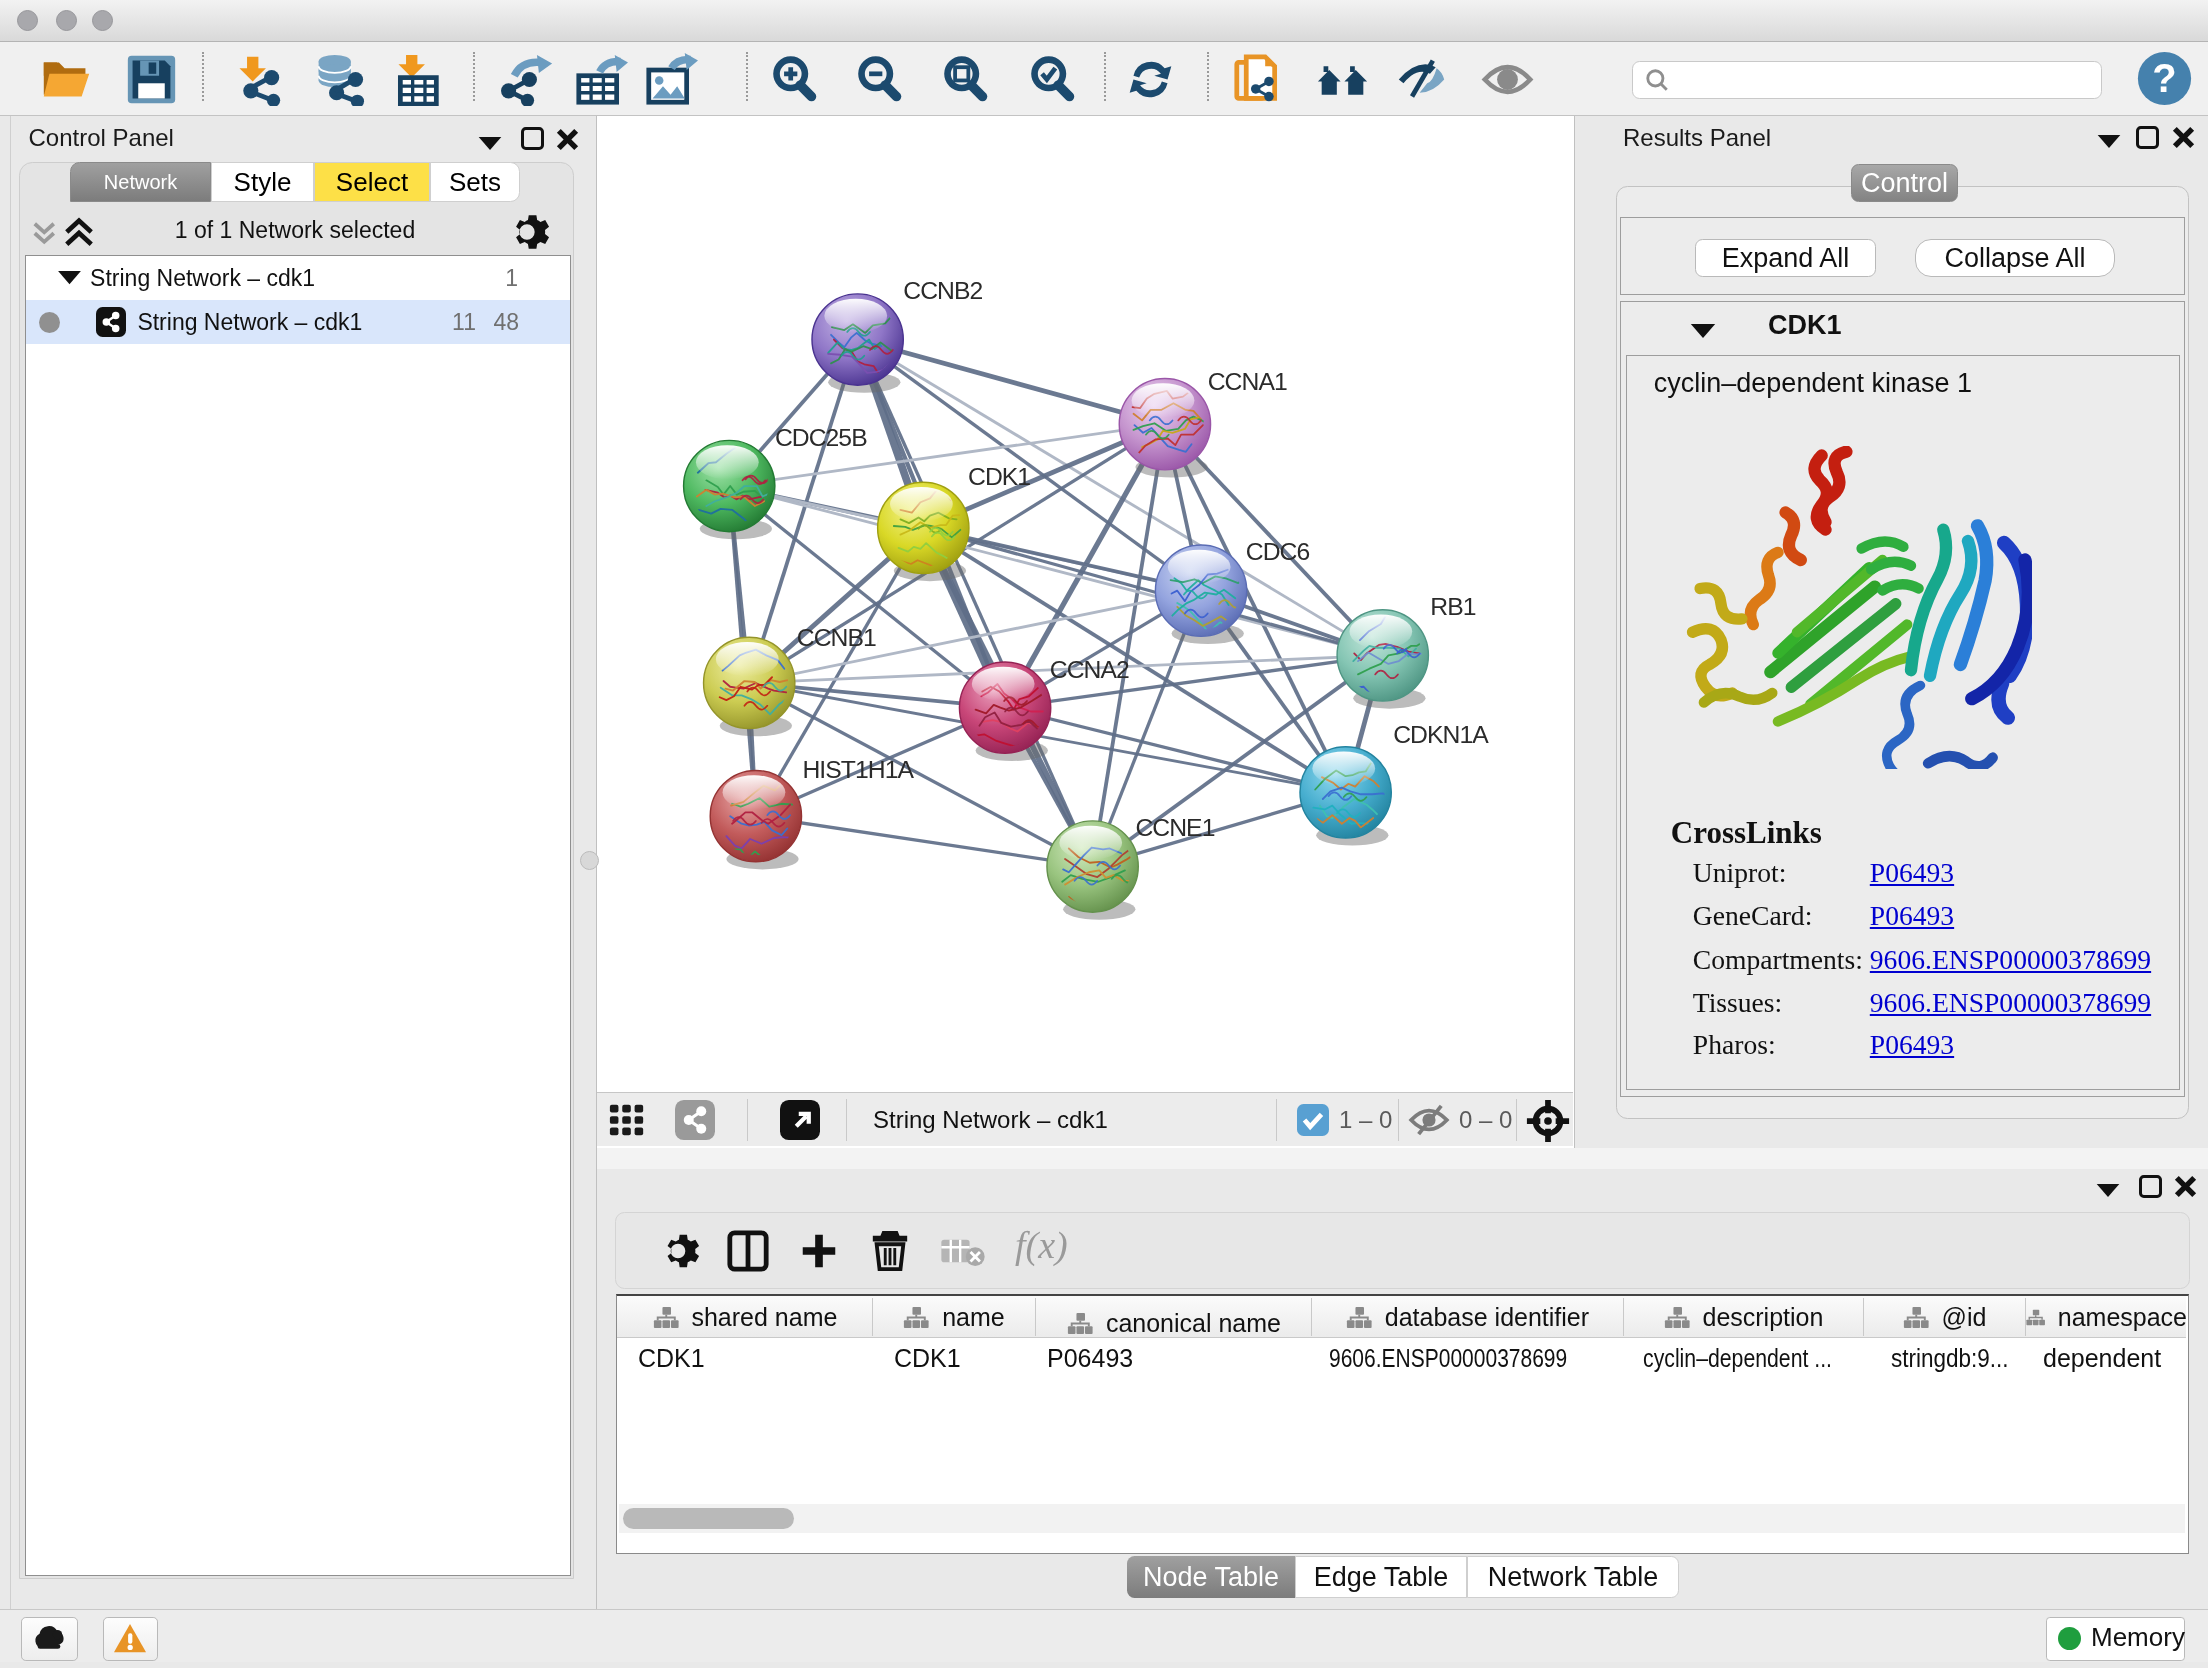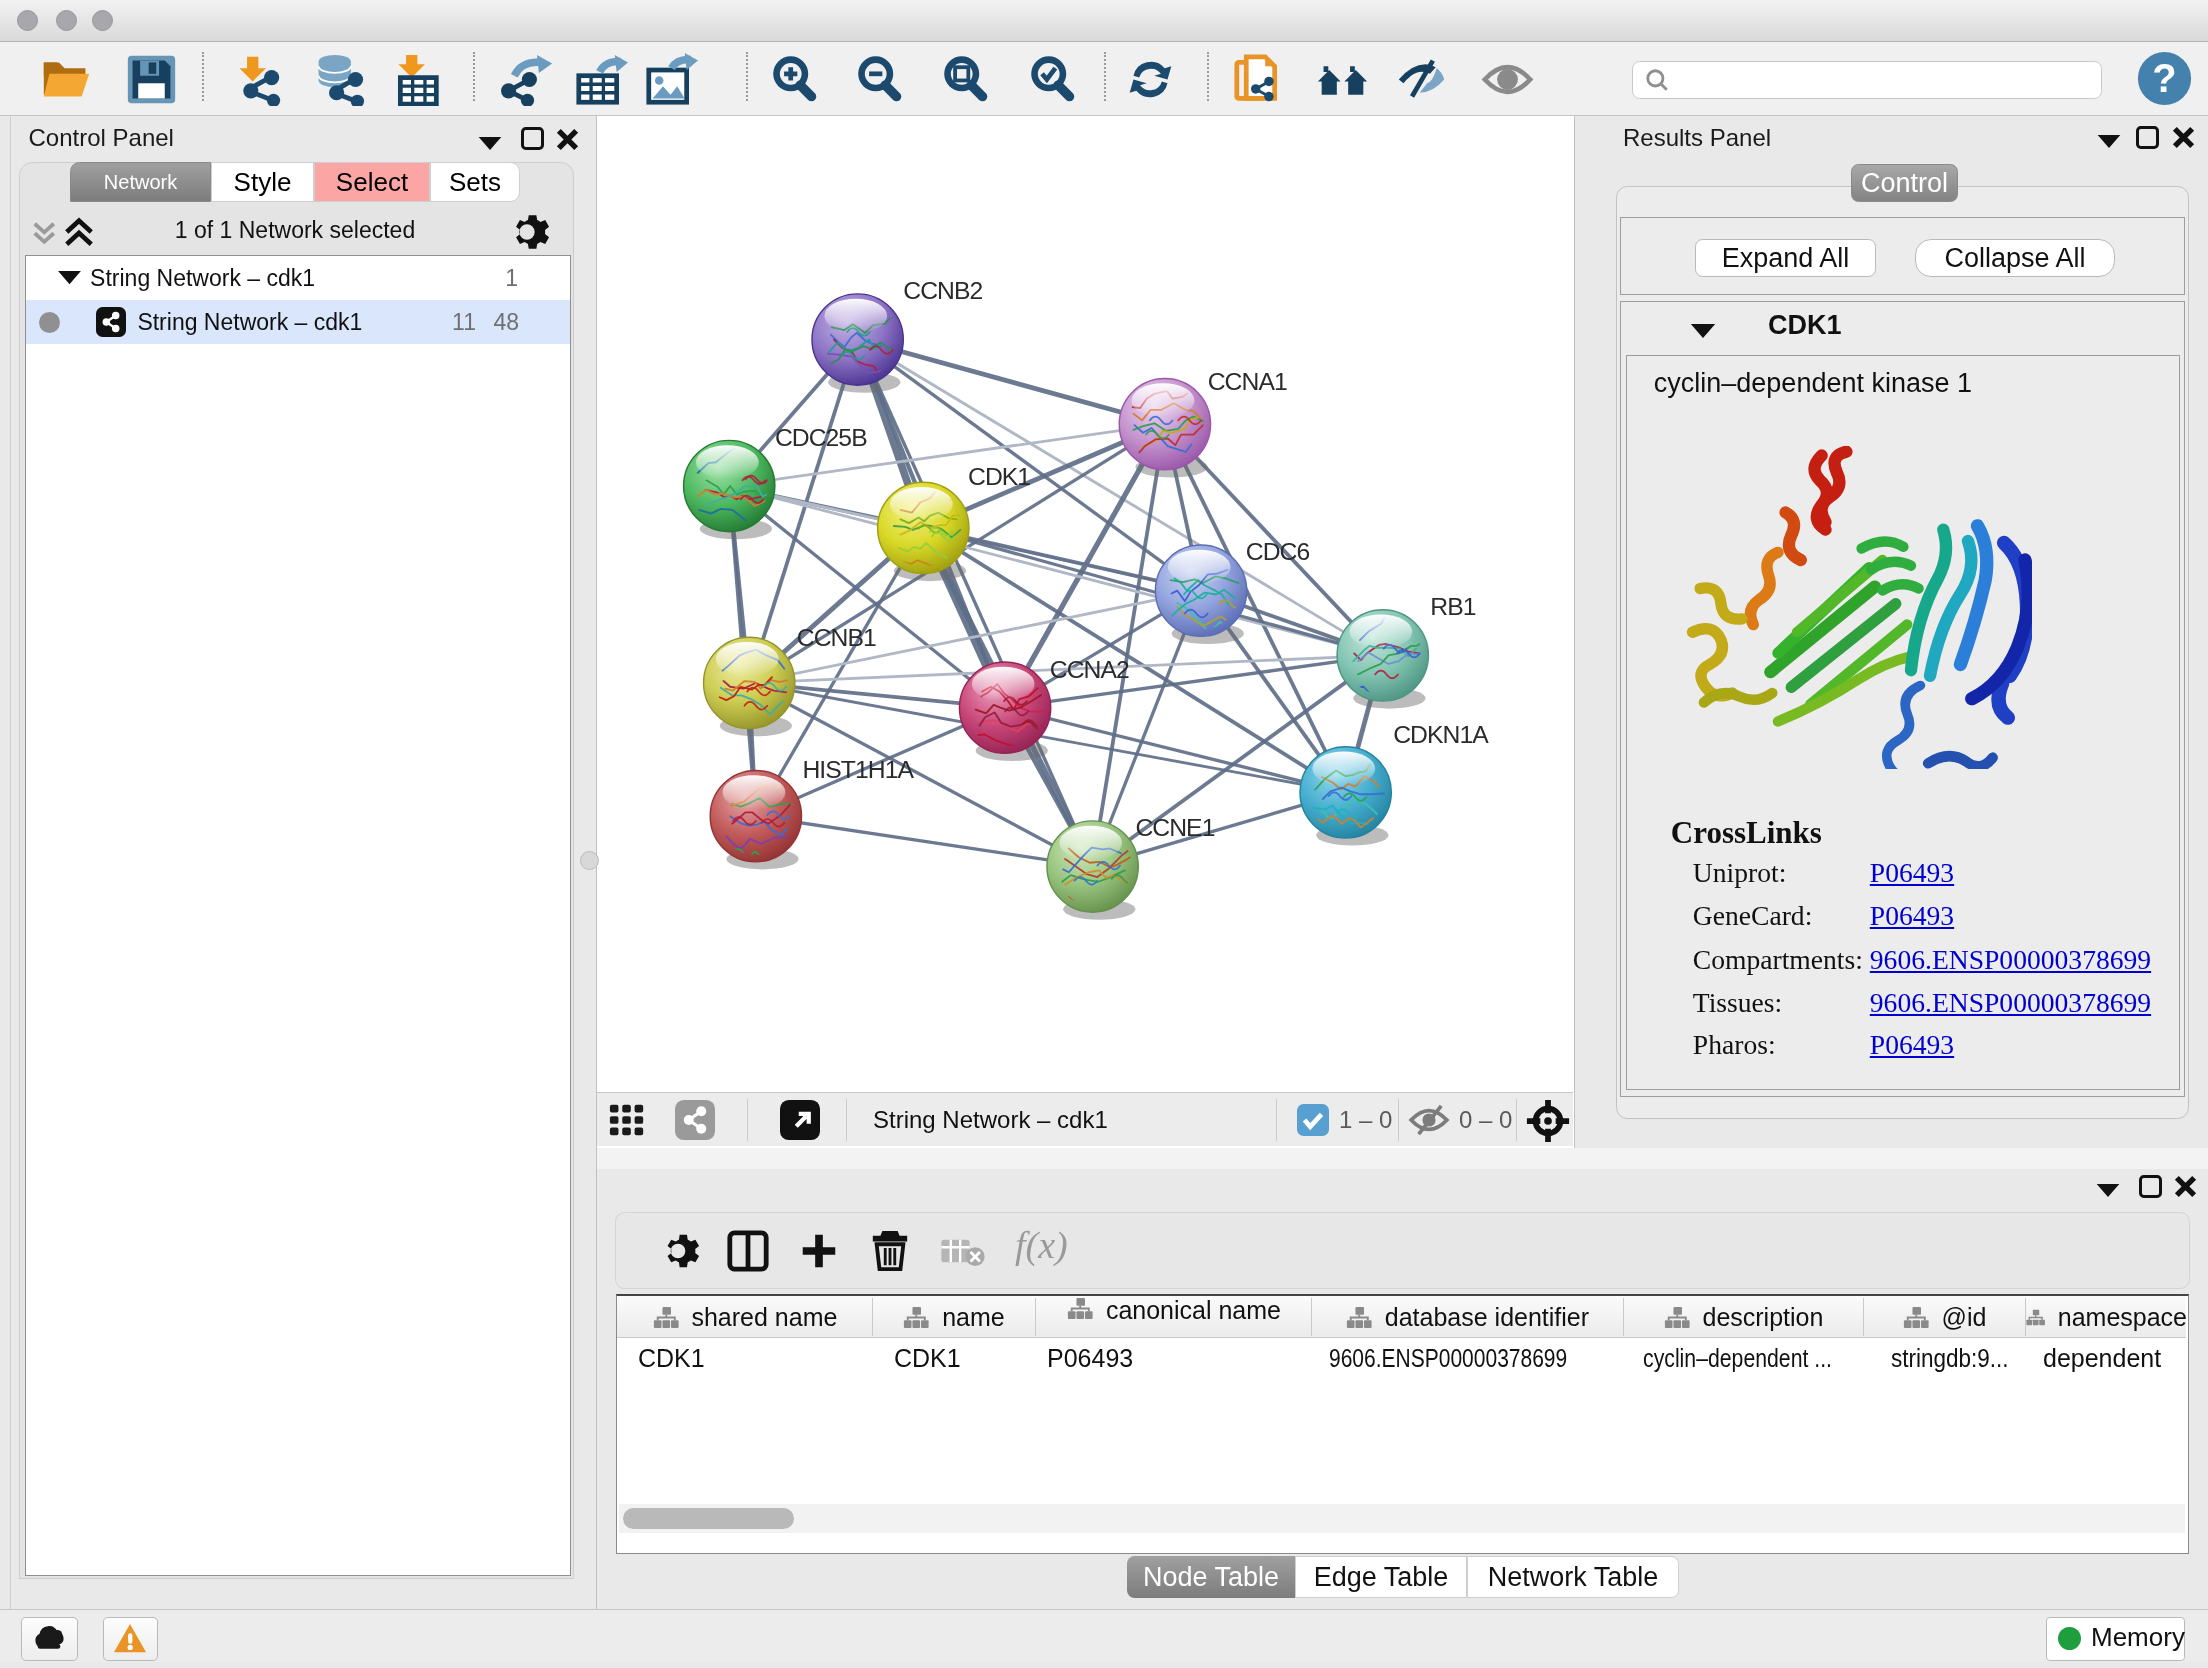--- a/index.html
+++ b/index.html
@@ -169,21 +169,21 @@
     </svg>
   <div style="position:absolute;left:521px;top:11.4px;width:23px;height:23px;border:3.8px solid #111;border-radius:4.8px;box-sizing:border-box;"></div>
   <svg style="position:absolute;left:554px;top:9.5px" width="27" height="27" viewBox="0 0 28 28">
       <path d="M3 7 L7 3 L14 10 L21 3 L25 7 L18 14 L25 21 L21 25 L14 18 L7 25 L3 21 L10 14z" fill="#111"></path>
     </svg>
 
   <div style="position:absolute;left:19px;top:46px;width:555px;height:1417px;background:#e4e4e4;border:1.9px solid #cdcdcd;border-radius:13.3px 13.3px 0 0;box-sizing:border-box;"></div>
   <div style="position:absolute;left:70px;top:46px;width:441px;height:40px;display:flex;">
     <div style="flex:0 0 139px;background:linear-gradient(#a0a0a0,#7c7c7c);color:#fff;border-radius:9.5px 0 0 0;border:1px solid #8a8a8a;display:flex;align-items:center;justify-content:center;font-size:20px;">Network</div>
     <div style="flex:0 0 101px;background:#fff;border:1px solid #cfcfcf;display:flex;align-items:center;justify-content:center;font-size:26px;">Style</div>
-    <div style="flex:0 0 114px;background:#fca5a5;border:1px solid #cfcfcf;display:flex;align-items:center;justify-content:center;font-size:26px;">Select</div>
+    <div style="flex:0 0 114px;background:#fde047;border:1px solid #cfcfcf;display:flex;align-items:center;justify-content:center;font-size:26px;">Select</div>
     <div style="flex:0 0 88px;background:#fff;border:1px solid #cfcfcf;border-radius:0 9.5px 9.5px 0;display:flex;align-items:center;justify-content:center;font-size:26px;">Sets</div>
   </div>
 
   <svg style="position:absolute;left:30px;top:103px" width="28.5" height="28.5" viewBox="0 0 30 30">
       <g stroke="#9a9a9a" stroke-width="4" fill="none">
         <path d="M5 5 l10 9 10-9 M5 15 l10 9 10-9"></path>
       </g>
     </svg>
   <svg style="position:absolute;left:63px;top:99px" width="32" height="34" viewBox="0 0 34 36">
       <g stroke="#111" stroke-width="5" fill="none">
@@ -699,21 +699,21 @@
             <rect x="11" y="2" width="9" height="8" rx="1"></rect>
             <rect x="2" y="16" width="8" height="8" rx="1"></rect>
             <rect x="11" y="16" width="8" height="8" rx="1"></rect>
             <rect x="20" y="16" width="8" height="8" rx="1"></rect>
           </g>
           <path d="M15 10 v4 M6 16 v-3 h18 v3" stroke="#8a8a8a" stroke-width="2" fill="none"></path>
         </svg>
         <span style="white-space:nowrap;">name</span>
       </div>
 <div style="position:absolute;left:418px;top:1.9px;height:38px;border-left:1.9px solid #c9c9c9;"></div>
-<div style="position:absolute;left:418px;top:0;width:277px;height:54px;display:flex;justify-content:center;gap:11.4px;font-size:25px;color:#111;overflow:hidden;">
+<div style="position:absolute;left:418px;top:0;width:277px;height:54px;display:flex;align-items:center;justify-content:center;gap:11.4px;font-size:25px;color:#111;overflow:hidden;">
         <svg width="28.5" height="25" viewBox="0 0 30 26">
           <g fill="#8a8a8a">
             <rect x="11" y="2" width="9" height="8" rx="1"></rect>
             <rect x="2" y="16" width="8" height="8" rx="1"></rect>
             <rect x="11" y="16" width="8" height="8" rx="1"></rect>
             <rect x="20" y="16" width="8" height="8" rx="1"></rect>
           </g>
           <path d="M15 10 v4 M6 16 v-3 h18 v3" stroke="#8a8a8a" stroke-width="2" fill="none"></path>
         </svg>
         <span style="white-space:nowrap;">canonical name</span>

